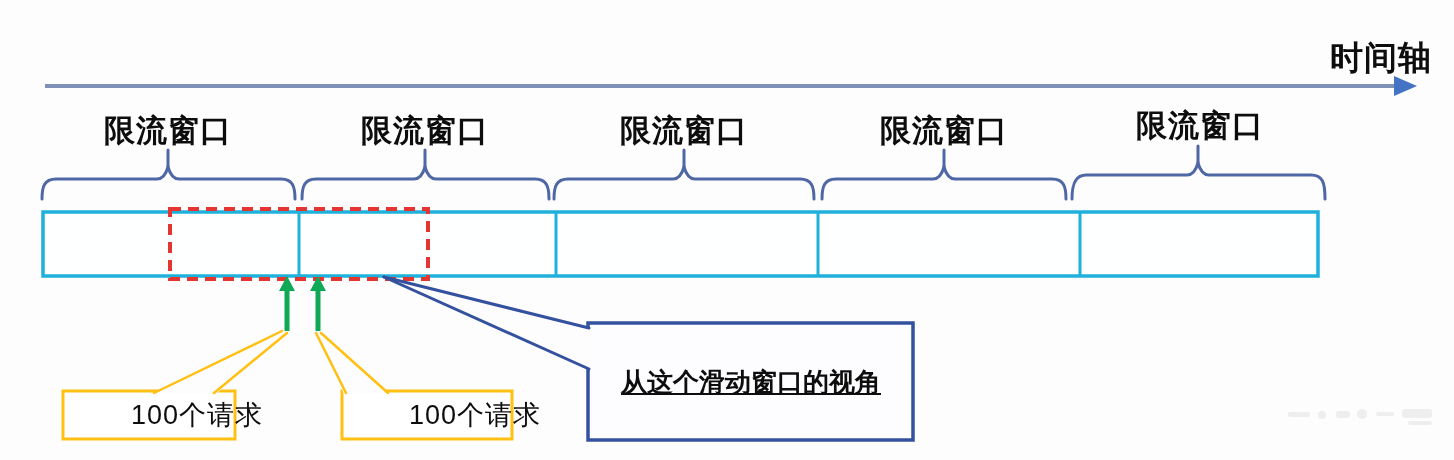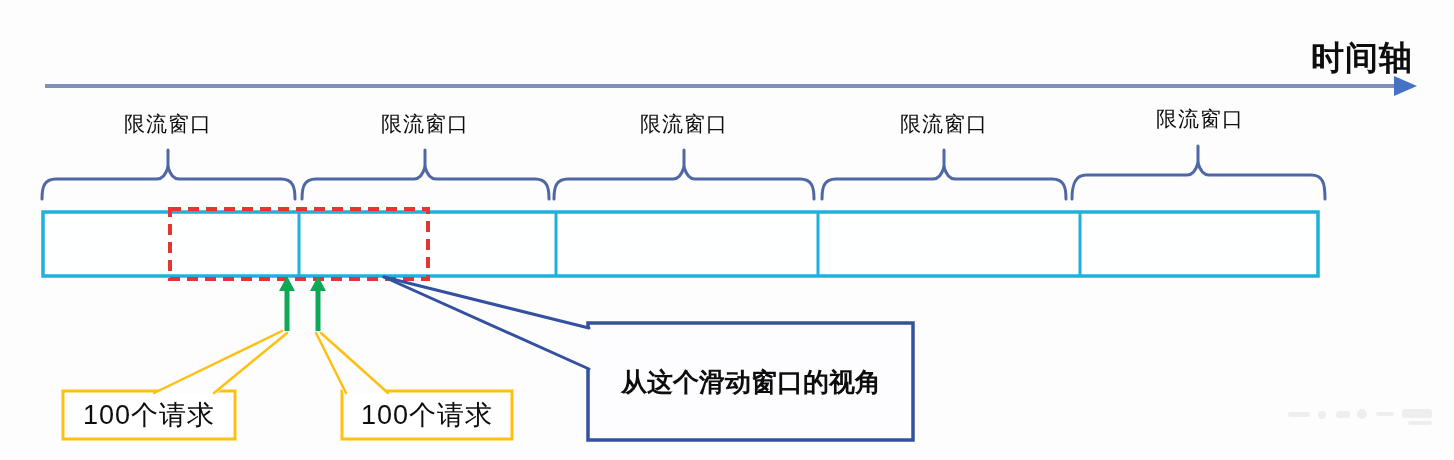--- a/index.html
+++ b/index.html
@@ -7,39 +7,39 @@
     position:relative;
     width:1454px;height:460px;
     background:#fdfdfd;
     overflow:hidden;
     font-family:"Liberation Sans","DejaVu Sans",sans-serif;
   }
   .stage svg{position:absolute;left:0;top:0;}
   .txt{position:absolute;color:#0d0d0d;}
   .timeline-label{
     left:1292px;top:36px;width:140px;
-    font-size:33px;font-weight:700;text-align:center;letter-spacing:1px;
+    font-size:33px;font-weight:700;text-align:right;letter-spacing:1px;
   }
   .win-label{
     top:110px;width:160px;margin-left:-80px;
-    font-size:21px;font-weight:400;text-align:center;letter-spacing:1px;
+    font-size:31px;font-weight:700;text-align:center;letter-spacing:1px;
   }
   .wl-1{left:168px;} .wl-2{left:425px;} .wl-3{left:684px;}
   .wl-4{left:944px;} .wl-5{left:1200px;top:105px;}
   .req-label{
     top:391px;height:48px;
     display:flex;align-items:center;justify-content:center;
-    font-size:27px;font-weight:500;letter-spacing:1px;
+    font-size:27px;font-weight:500;letter-spacing:1px;padding-left:48px;
   }
   .req-left{left:63px;width:172px;}
   .req-right{left:342px;width:170px;}
   .note-text{
     left:596px;top:326px;width:310px;height:112px;
     display:flex;flex-direction:column;align-items:center;justify-content:center;
-    font-size:26px;font-weight:700;line-height:37px;text-align:center;
+    font-size:26px;font-weight:700;line-height:37px;text-align:center;text-decoration:underline;
   }
 </style>
 </head>
 <body>
 
 <div class="stage">
 
   <svg width="1454" height="460" viewBox="0 0 1454 460">
 
     <g>

